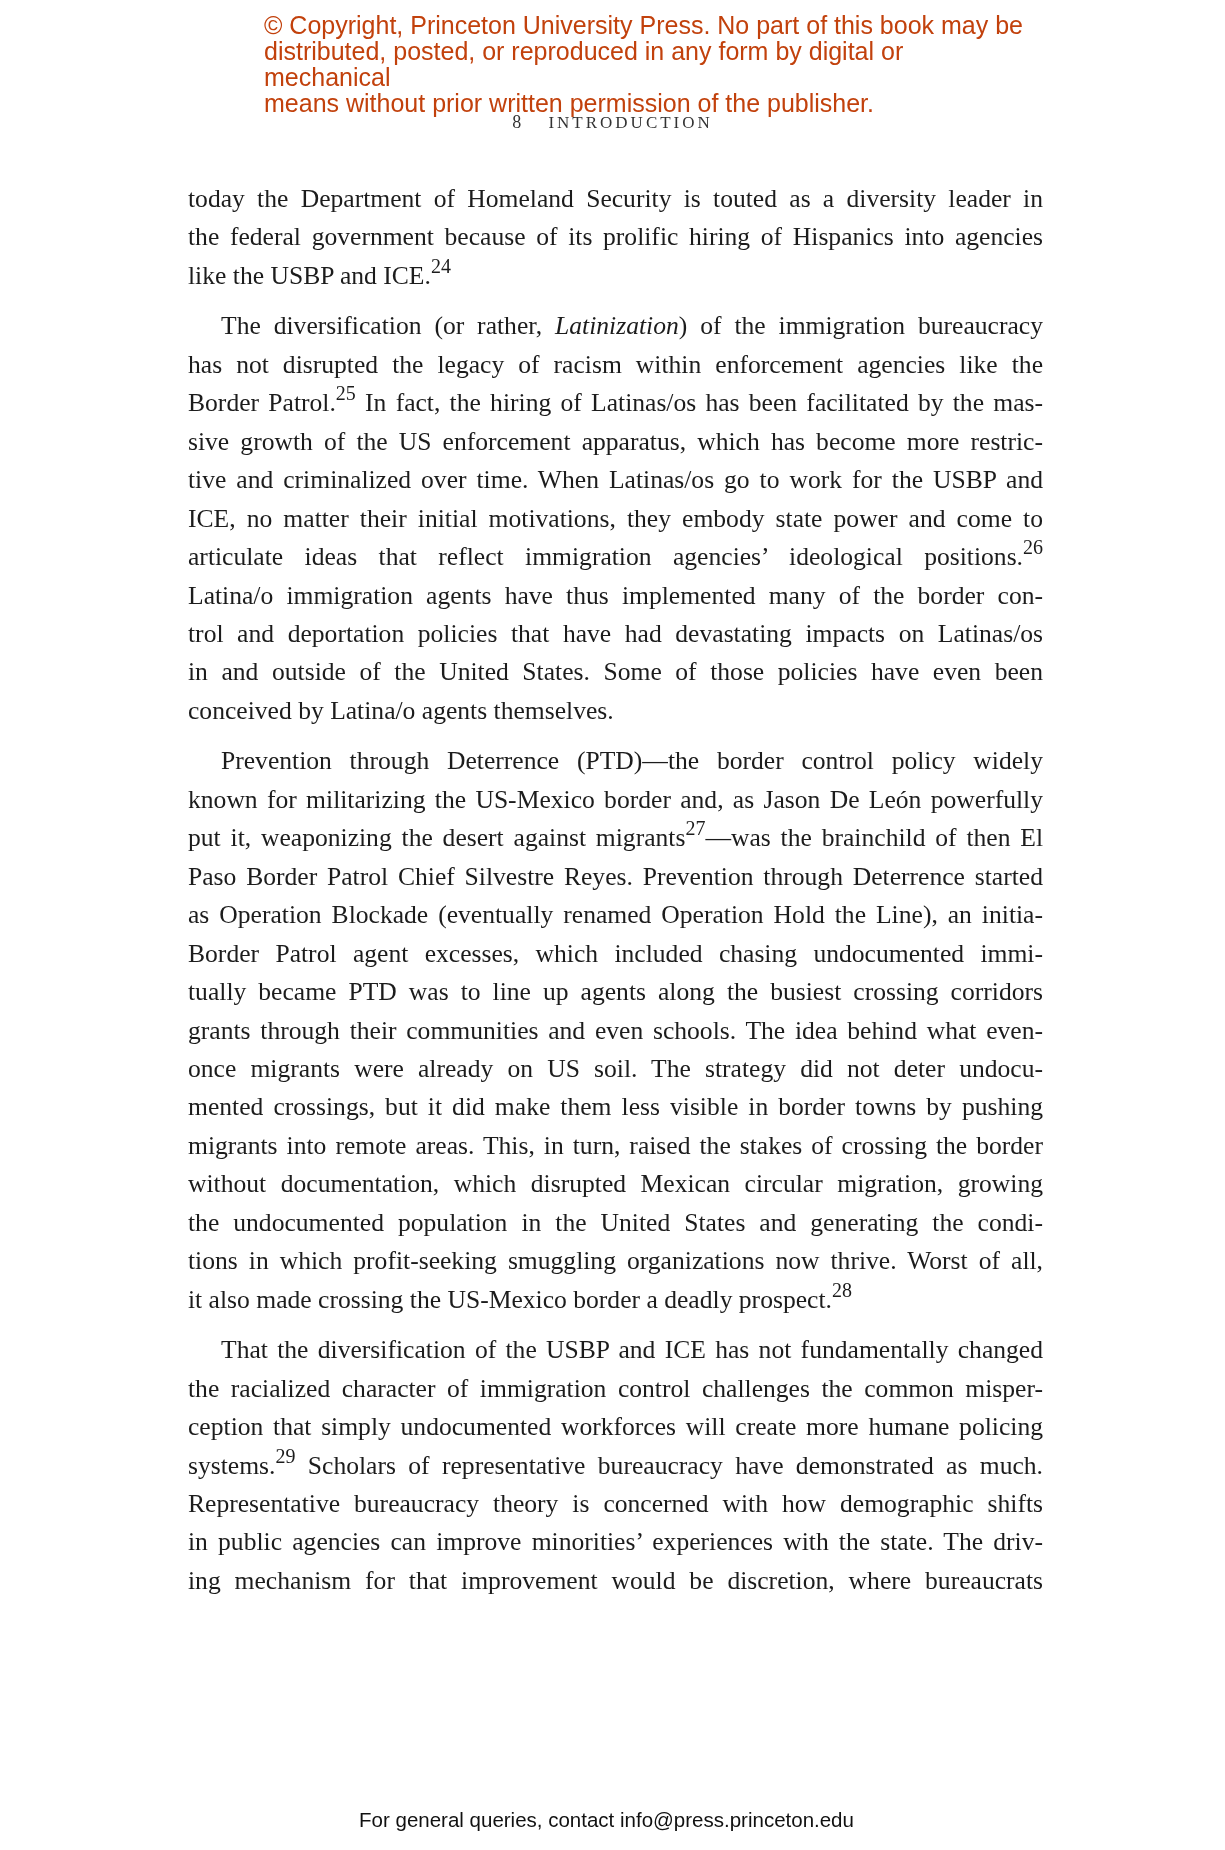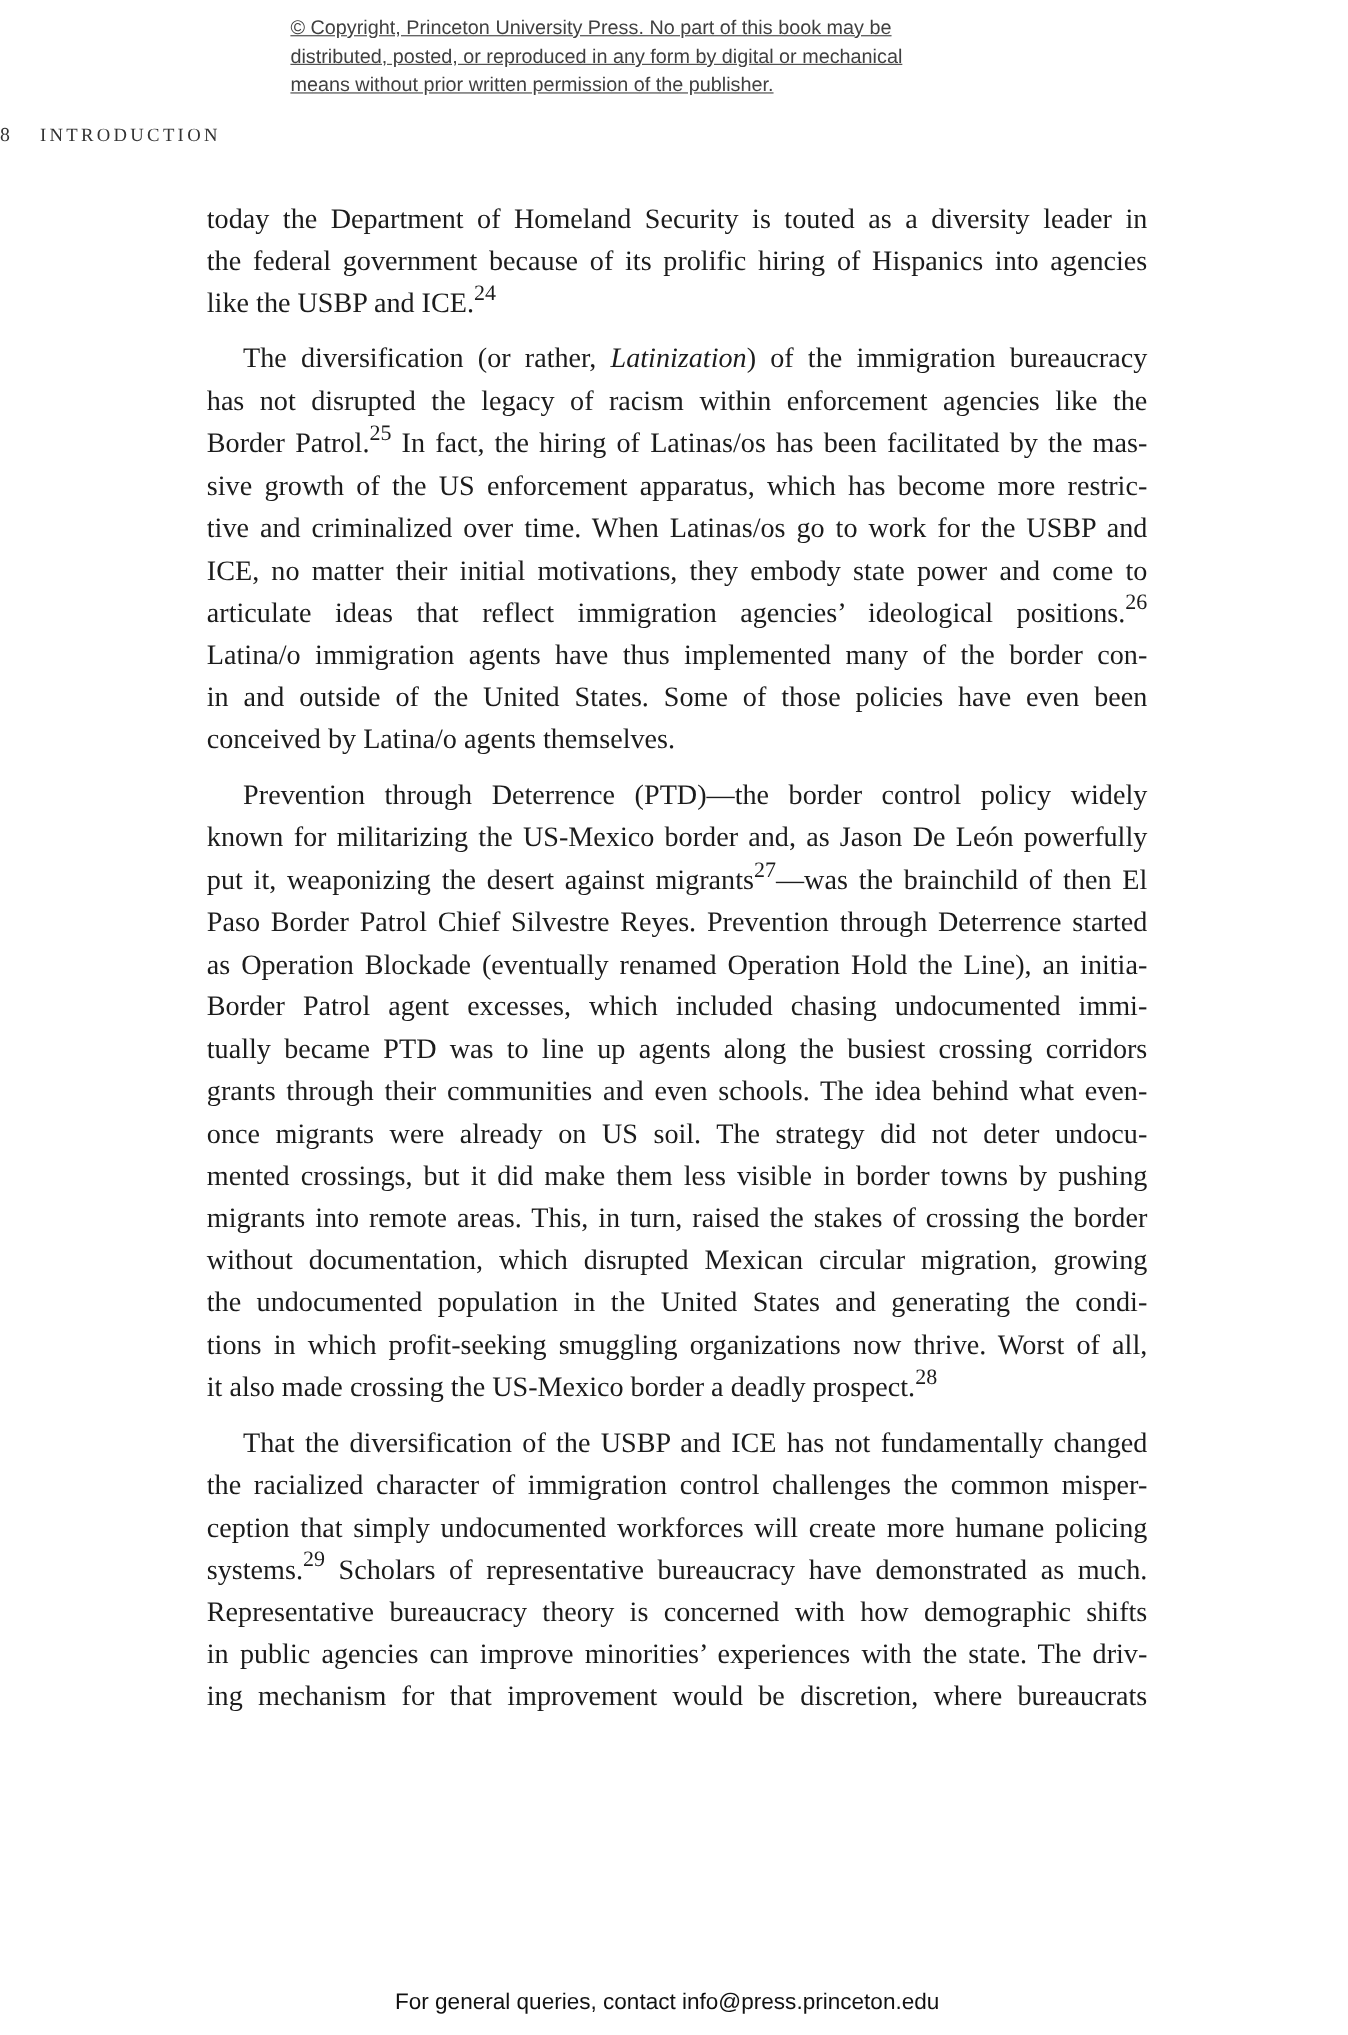--- a/index.html
+++ b/index.html
@@ -1,22 +1,22 @@
 <!DOCTYPE html>
 <html><head>
 <meta charset="utf-8">
 <style>
   html, body { margin: 0; padding: 0; background: #ffffff; }
   body { width: 1225px; height: 1850px; position: relative; overflow: hidden; color: #1c1c1c; }
   .copyright {
     position: absolute; left: 264px; top: 12px; width: 760px;
-    font-family: "Liberation Sans", sans-serif; font-size: 18px; line-height: 26px; color: #404040; text-decoration: underline;
+    font-family: "Liberation Sans", sans-serif; font-size: 25px; line-height: 26px; color: #c2410c;
   }
   .running-head {
-    position: absolute; left: 0; top: 112px; width: 1225px; text-align: left;
+    position: absolute; left: 0; top: 112px; width: 1225px; text-align: center;
     font-family: "Liberation Serif", serif; font-size: 17px; letter-spacing: 3px; color: #333;
   }
   .running-head .pgno { margin-right: 20px; letter-spacing: 0; font-size: 18px; }
   .body-text {
     position: absolute; left: 188px; top: 180px; width: 855px;
     font-family: "Liberation Serif", serif; font-size: 25.6px; line-height: 38.45px;
     text-align: justify; color: #1c1c1c;
   }
   .line { display: block; white-space: nowrap; text-align-last: justify; text-align: justify; }
   .line.last { text-align-last: left; }
@@ -48,20 +48,21 @@
   <span class="line last"><span>like the USBP and ICE.</span><sup>24</sup></span>
 
   <span class="line indent"><span>The diversification (or rather, </span><em>Latinization</em><span>) of the immigration bureaucracy</span></span>
   <span class="line">has not disrupted the legacy of racism within enforcement agencies like the</span>
   <span class="line"><span>Border Patrol.</span><sup>25</sup><span> In fact, the hiring of Latinas/os has been facilitated by the mas-</span></span>
   <span class="line">sive growth of the US enforcement apparatus, which has become more restric-</span>
   <span class="line">tive and criminalized over time. When Latinas/os go to work for the USBP and</span>
   <span class="line">ICE, no matter their initial motivations, they embody state power and come to</span>
   <span class="line"><span>articulate ideas that reflect immigration agencies’ ideological positions.</span><sup>26</sup></span>
   <span class="line">Latina/o immigration agents have thus implemented many of the border con-</span>
+  <span class="line">trol and deportation policies that have had devastating impacts on Latinas/os</span>
   <span class="line">in and outside of the United States. Some of those policies have even been</span>
   <span class="line last">conceived by Latina/o agents themselves.</span>
 
   <span class="line indent">Prevention through Deterrence (PTD)—the border control policy widely</span>
   <span class="line">known for militarizing the US-Mexico border and, as Jason De León powerfully</span>
   <span class="line"><span>put it, weaponizing the desert against migrants</span><sup>27</sup><span>—was the brainchild of then El</span></span>
   <span class="line">Paso Border Patrol Chief Silvestre Reyes. Prevention through Deterrence started</span>
   <span class="line">as Operation Blockade (eventually renamed Operation Hold the Line), an initia-</span>
   <span class="line">Border Patrol agent excesses, which included chasing undocumented immi-</span>
   <span class="line">tually became PTD was to line up agents along the busiest crossing corridors</span>

